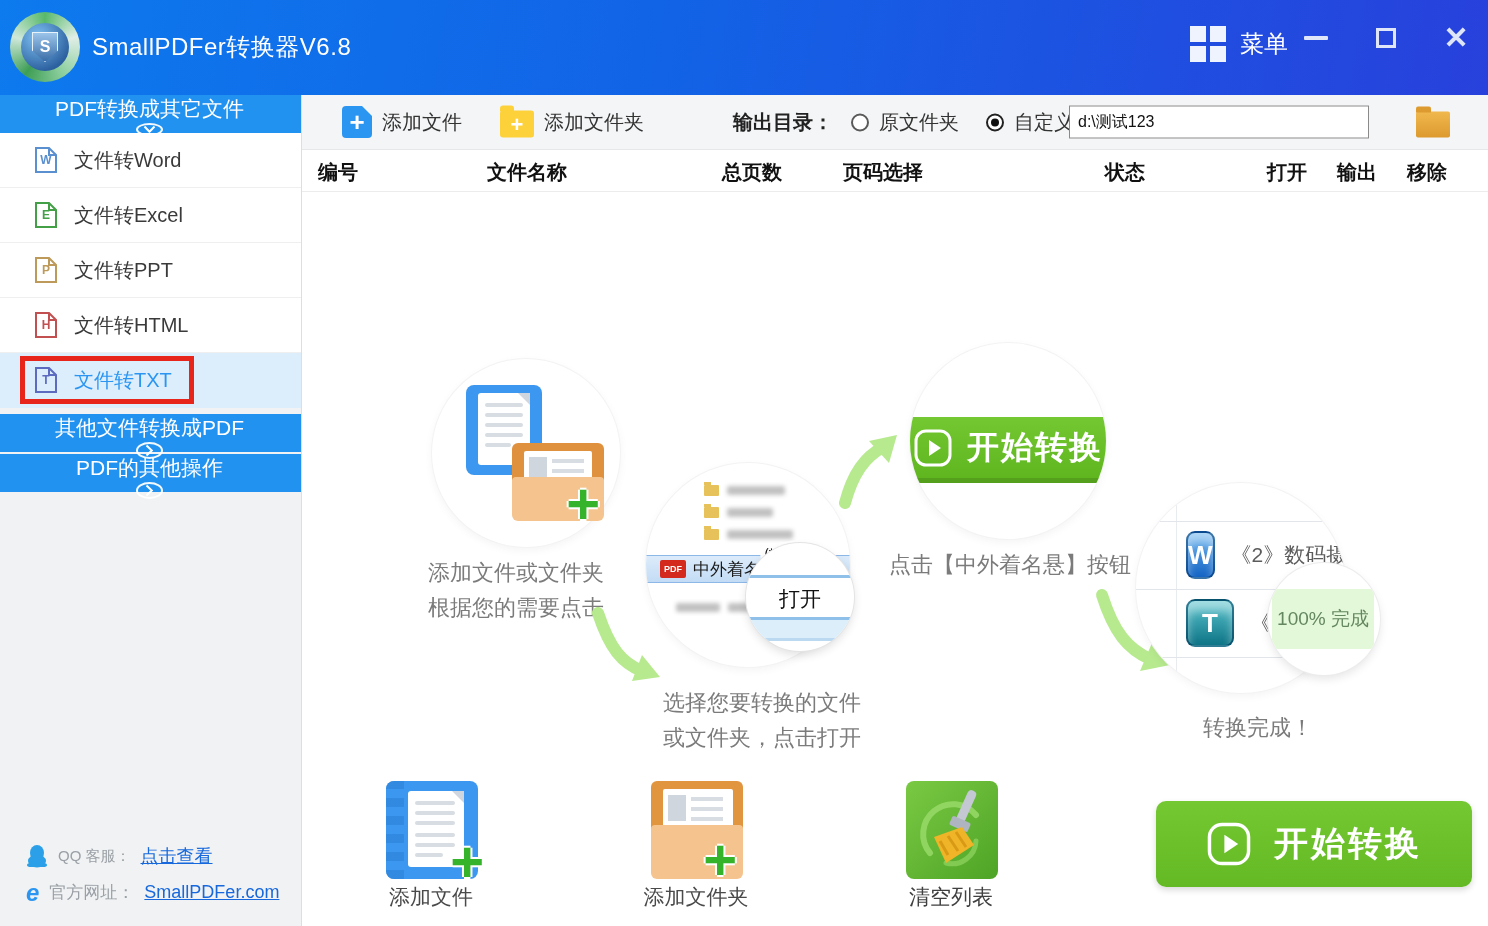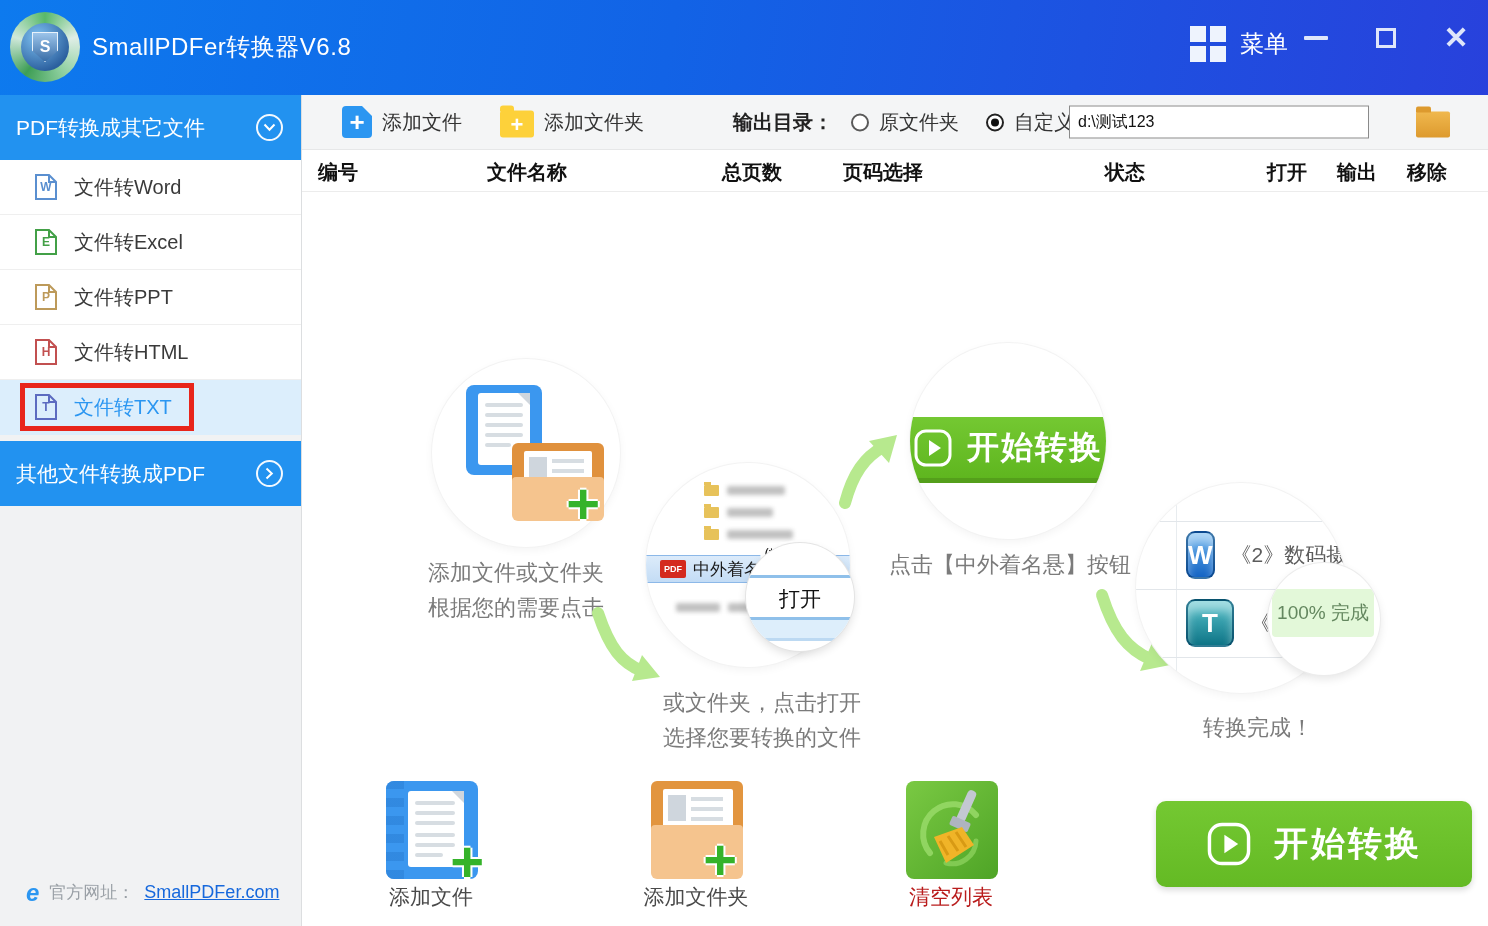--- a/index.html
+++ b/index.html
@@ -26,22 +26,22 @@
   .menu-label { color:#fff; font-size:24px; }
   .winbtns { position:absolute; right:18px; top:24px; display:flex; align-items:center; gap:42px; }
   .wb { width:28px; height:28px; display:flex; align-items:center; justify-content:center; color:#dfe6fa; }
   .wb-min { width:24px; height:4px; background:#dfe6fa; border-radius:1px; }
   .wb-max { width:20px; height:20px; border:3px solid #dfe6fa; }
   .wb-close { font-size:30px; line-height:28px; font-weight:bold; }
 
   
   .sidebar { position:absolute; left:0; top:95px; width:302px; height:831px; background:#f1f2f3;
     border-right:1px solid #dcdee0; }
-  .side-sec { height:65px; background:#2292f0; color:#fff; display:flex; align-items:center;
-    justify-content:space-between; padding:0 18px 0 16px; font-size:21px; }
+  .side-sec { height:38px; background:#2292f0; color:#fff; display:flex; align-items:center;
+    justify-content:space-between; padding:0 18px 0 16px; font-size:21px;flex-direction:column; }
   .sec-mid { margin-top:3px; }
   .circ-ic { width:27px; height:27px; border:2px solid rgba(255,255,255,.95); border-radius:50%;
     display:flex; align-items:center; justify-content:center; }
   .side-list { background:#fff; }
   .side-item { position:relative; height:55px; display:flex; align-items:center; gap:16px;
     padding-left:34px; background:#fff; border-bottom:1px solid #efefef; font-size:20px; color:#3a3a3a; cursor:pointer; }
   .side-item.selected { background:#dceefc; color:#2b96f1; border-bottom:1px solid #dceefc; }
   .doc-ic { position:relative; width:24px; height:28px; flex:0 0 24px; }
   .doc-letter { position:absolute; left:0; right:0; top:7px; text-align:center; font-size:12px; font-weight:bold; font-style:normal; }
   .red-annot { position:absolute; left:20px; top:3px; width:174px; height:48px;
@@ -120,26 +120,26 @@
   .res-row { position:absolute; left:0; right:0; display:flex; align-items:center; gap:16px; padding-left:50px; }
   .glossy { width:48px; height:48px; border-radius:9px; border:2px solid rgba(0,40,80,.45);
     display:flex; align-items:center; justify-content:center; color:#fff; font-size:26px; font-weight:bold;
     box-shadow:inset 0 10px 10px rgba(255,255,255,.45); }
   .glossy.w { background:linear-gradient(#6db5ef,#1464c4); }
   .glossy.t { background:linear-gradient(#59c3cc,#0e7486); }
   .res-txt { font-size:21px; color:#5c5c5c; white-space:nowrap; }
   .row-div { position:absolute; left:0; right:0; height:1px; background:#e2e6ea; }
   .col-div { position:absolute; top:0; bottom:0; width:1px; background:#e8ecef; left:40px; }
   .done-circle { position:absolute; border-radius:50%; background:#fff; box-shadow:0 0 0 1px #ececec,0 4px 10px rgba(0,0,0,.10); overflow:hidden; }
-  .done-bubble { position:absolute; left:4px; top:26px; width:102px; height:48px; background:#e3f8d9; border-radius:4px;
+  .done-bubble { position:absolute; left:4px; top:26px; width:102px; height:60px; background:#e3f8d9; border-radius:4px;
     display:flex; align-items:center; justify-content:center; font-size:19px; color:#64875f; }
 
   
   .big-label { position:absolute; width:150px; text-align:center; font-size:21px; color:#4a4a4a; }
-  .big-label.dim { color:#b91c1c; }
+  .big-label.dim { color:#404040; }
   .bigdoc { position:absolute; width:92px; height:98px; background:#3b97ef; border-radius:8px; }
   .bigdoc .checker { position:absolute; left:0; top:0; bottom:0; width:18px; border-radius:8px 0 0 8px;
     background:repeating-linear-gradient(0deg,#2f86dd 0 9px,#3b97ef 9px 18px); opacity:.8; }
   .bigfolder { position:absolute; width:92px; height:98px; }
   .bigclear { position:absolute; width:92px; height:98px; border-radius:8px; background:linear-gradient(135deg,#7ac943,#4ea426); }
   .start-btn { position:absolute; left:854px; top:706px; width:316px; height:86px; border-radius:10px;
     background:linear-gradient(#74c832,#64ba24); box-shadow:0 3px 6px rgba(0,0,0,.15);
     display:flex; align-items:center; justify-content:center; gap:22px; cursor:pointer; }
   .start-txt { color:#fff; font-size:34px; font-weight:bold; letter-spacing:3px; }
   .arrow { position:absolute; }
@@ -241,22 +241,40 @@
     <div style="height:3px;background:#f1f2f3"></div>
     <div class="side-sec sec-mid">
       <span>其他文件转换成PDF</span>
       <span class="circ-ic">
         <svg width="9" height="13" viewBox="0 0 9 13">
             <path d="M1.5 1.5 L6.8 6.5 L1.5 11.5" fill="none" stroke="#fff" stroke-width="2"></path>
           </svg>
       </span>
     </div>
     <div style="height:2px;background:#f1f2f3"></div>
+    <div class="side-sec">
+      <span>PDF的其他操作</span>
+      <span class="circ-ic">
+        <svg width="9" height="13" viewBox="0 0 9 13">
+            <path d="M1.5 1.5 L6.8 6.5 L1.5 11.5" fill="none" stroke="#fff" stroke-width="2"></path>
+          </svg>
+      </span>
+    </div>
 
     <div class="side-footer">
+      <div class="foot-row">
+        <svg width="22" height="24" viewBox="0 0 22 24">
+            <ellipse cx="11" cy="9" rx="7" ry="8" fill="#2ba0e8"></ellipse>
+            <ellipse cx="11" cy="17" rx="9" ry="6.5" fill="#2ba0e8"></ellipse>
+            <ellipse cx="5" cy="21" rx="4" ry="2" fill="#2ba0e8"></ellipse>
+            <ellipse cx="17" cy="21" rx="4" ry="2" fill="#2ba0e8"></ellipse>
+          </svg>
+        <span class="qq-label">QQ 客服：</span>
+        <a>点击查看</a>
+      </div>
       <div class="foot-row">
         <span style="color:#2b96f1;font-size:24px;font-weight:bold;font-style:italic;line-height:20px">e</span>
         <span>官方网址：</span>
         <a>SmallPDFer.com</a>
       </div>
     </div>
   </div>
 
   <div class="main">
 
@@ -362,22 +380,22 @@
     </div>
 
     <div class="open-circle" style="left:444px;top:448px;width:108px;height:108px">
       <div class="open-line" style="top:32px"></div>
       <div class="open-txt" style="top:42px">打开</div>
       <div class="open-line" style="top:74px"></div>
       <div class="open-band" style="top:77px;height:18px"></div>
       <div class="open-line" style="top:95px;opacity:.6"></div>
     </div>
     <div class="caption" style="left:300px;top:590px;width:320px">
+      <div>选择您要转换的文件</div>
       <div>或文件夹，点击打开</div>
-      <div>选择您要转换的文件</div>
     </div>
 
     <svg class="arrow" style="left:533px;top:338px" width="64" height="78" viewBox="0 0 64 78">
       <path d="M10 70 C18 40 30 24 48 14" fill="none" stroke="#b7e98e" stroke-width="12" stroke-linecap="round"></path>
       <polygon points="34,8 62,2 54,30" fill="#b7e98e"></polygon>
     </svg>
 
     <div class="circle" style="left:608px;top:248px;width:196px;height:196px;overflow:hidden">
       <div class="band">
         <svg width="40" height="40" viewBox="0 0 40 40">

